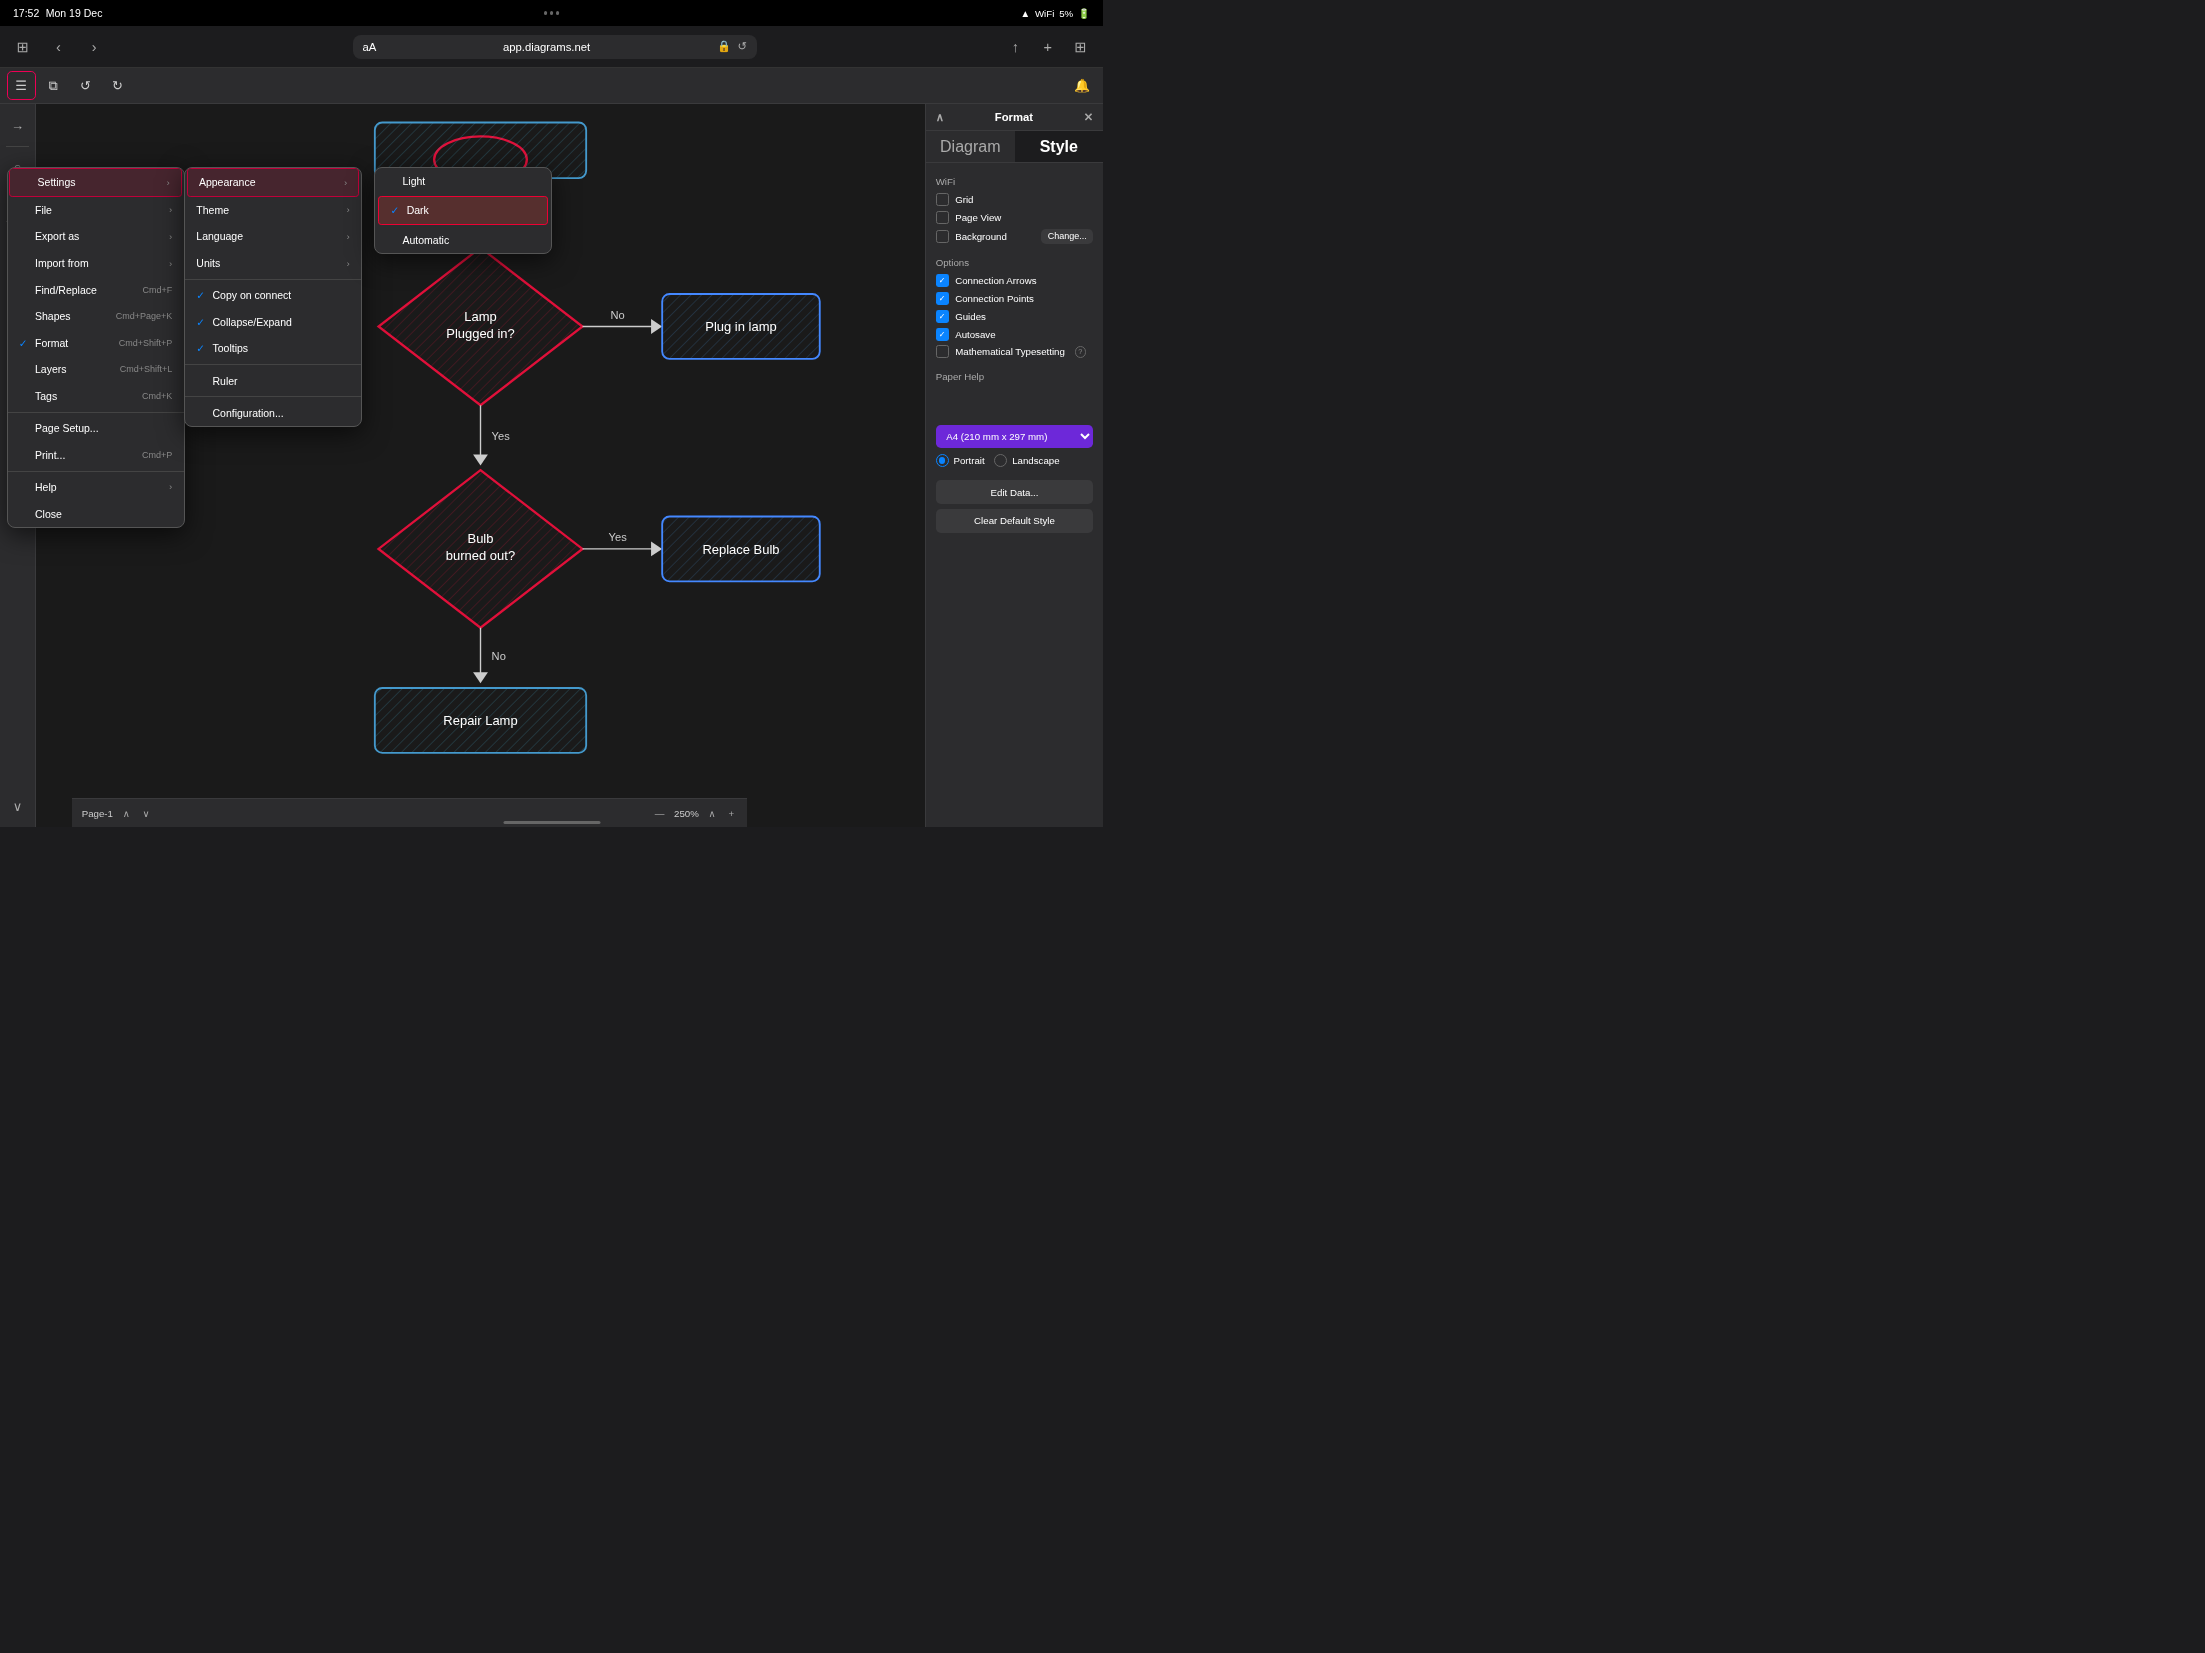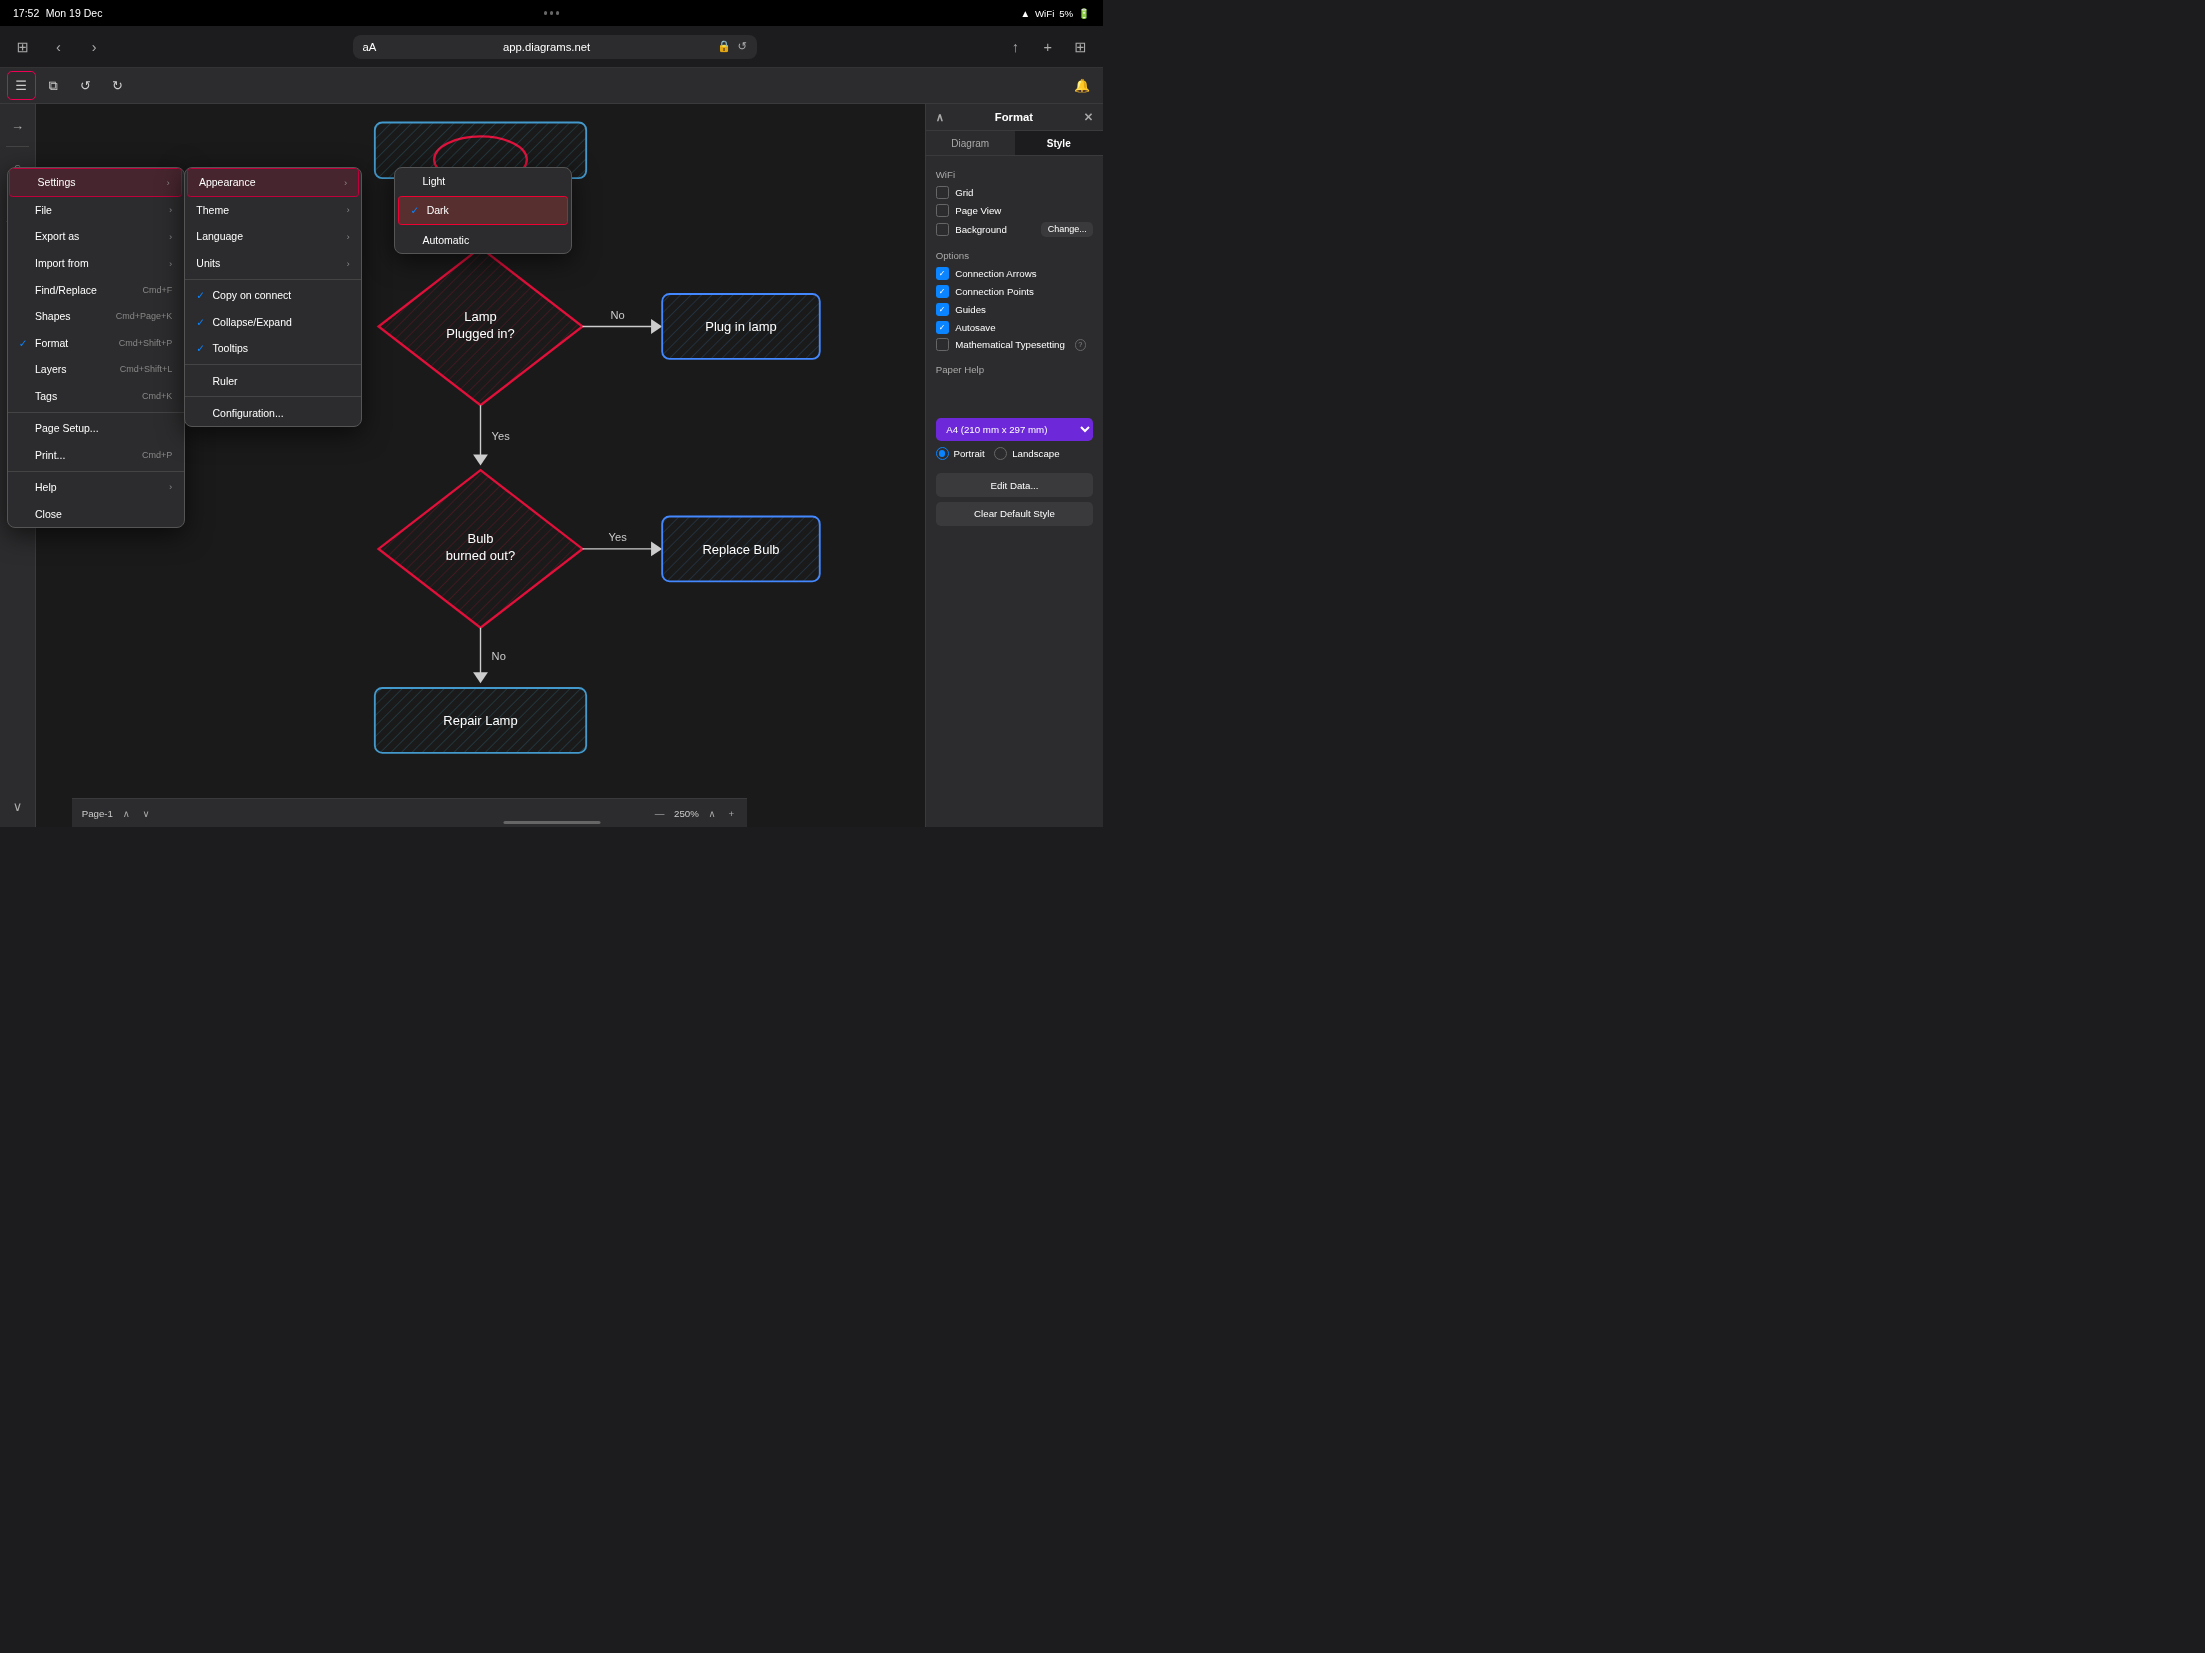--- a/index.html
+++ b/index.html
@@ -154,21 +154,21 @@
     }
     .panel-header-title { flex: 1; text-align: center; }
     .panel-tabs {
       display: flex;
       border-bottom: 0.8px solid #3a3a3c;
     }
     .panel-tab {
       flex: 1;
       padding: 6.5px;
       text-align: center;
-      font-size: 10px;
+      font-size: 16px;
       cursor: pointer;
       color: #aaa;
       border-radius: 0;
     }
     .panel-tab.active {
       background: #1c1c1e;
       color: #fff;
       font-weight: 600;
     }
     .panel-content { padding: 9.7px; flex: 1; overflow-y: auto; }
@@ -269,21 +269,21 @@
       position: relative;
     }
     .menu-item .check { width: 13px; margin-right: 3.2px; color: #0a84ff; font-size: 10.5px; }
     .menu-item .shortcut { margin-left: auto; color: #888; font-size: 9px; }
     .menu-item .arrow { margin-left: auto; color: #888; font-size: 9.7px; }
     .menu-separator { height: 0.8px; background: #444; margin: 2.4px 0; }
 
     
     .menu-main { top: 63px; left: 6.5px; }
     .menu-settings { top: 63px; left: 184px; }
-    .menu-appearance { top: 63px; left: 394px; }
+    .menu-appearance { top: 63px; left: 374px; }
 
     
     .theme-item-dark {
       background: rgba(255,59,48,0.2);
       border: 1.2px solid #e03;
       border-radius: 3.2px;
       margin: 1.6px 3.2px;
     }
 
     

